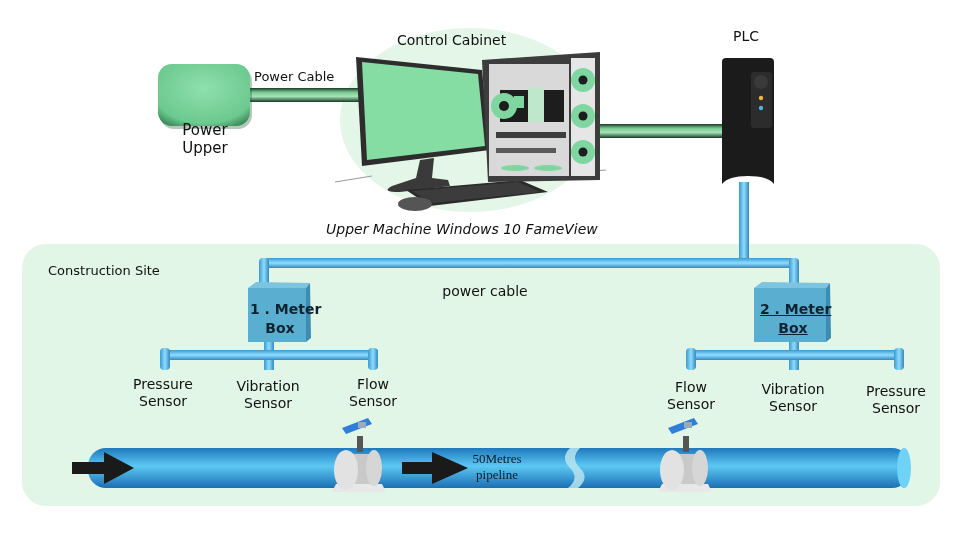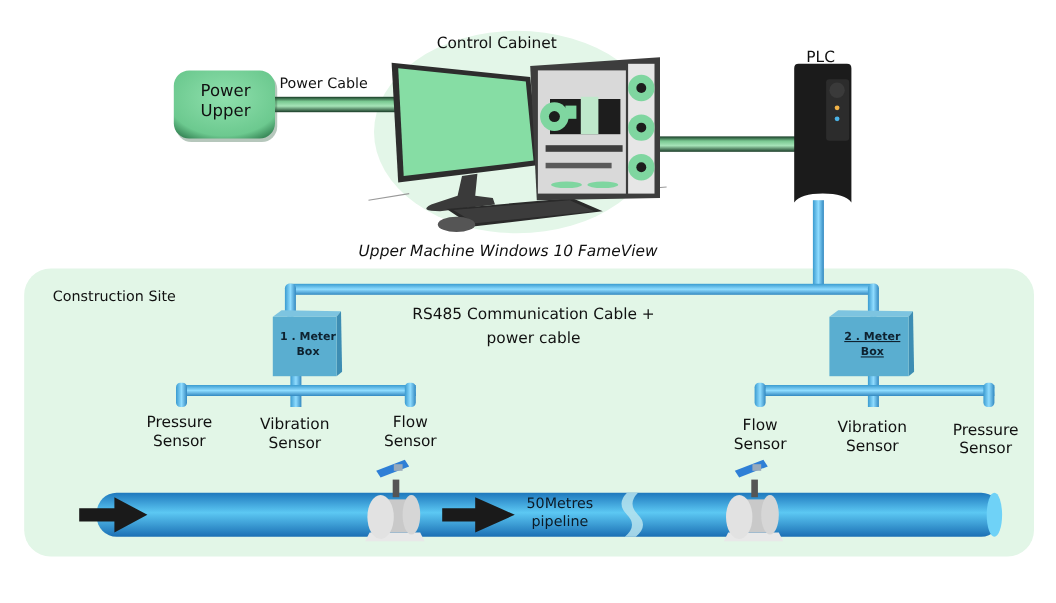--- a/index.html
+++ b/index.html
@@ -1,24 +1,24 @@
 <!DOCTYPE html>
 <html><head>
 <meta charset="utf-8">
 <style>
   html, body { margin:0; padding:0; background:#ffffff; }
   body { width:960px; height:548px; position:relative; overflow:hidden;
          font-family:"DejaVu Sans", sans-serif; color:#111; }
   svg#diagram { position:absolute; left:0; top:0; }
   .lbl { position:absolute; font-family:"DejaVu Sans", sans-serif; color:#111;
          text-align:center; line-height:1.2; white-space:nowrap; }
-  .lbl15 { font-size:15px; }
+  .lbl15 { font-size:15px;margin-top:48px; }
   .lbl14 { font-size:14px; }
   .lbl13 { font-size:13px; }
-  .box-text { font-size:10px; font-weight:bold; color:#0e2230; line-height:1.35; }
+  .box-text { font-size:14px; font-weight:bold; color:#0e2230; line-height:1.35; }
 </style>
 </head>
 <body>
 
 <svg id="diagram" width="960" height="548" viewBox="0 0 960 548">
   <defs>
     <linearGradient id="pipeGrad" x1="0" y1="0" x2="0" y2="1">
       <stop offset="0" stop-color="#1f78bd"></stop>
       <stop offset="0.45" stop-color="#5cc8f3"></stop>
       <stop offset="1" stop-color="#1b6fb4"></stop>
@@ -164,25 +164,24 @@
   </g>
 </svg>
 
 <div class="lbl lbl15" style="left:165px; top:73px; width:80px; font-size:15px;">
   <div>Power</div>
   <div>Upper</div>
 </div>
 <div class="lbl lbl13" style="left:254px; top:69px;">Power Cable</div>
 <div class="lbl lbl14" style="left:397px; top:32px;">Control Cabinet</div>
 <div class="lbl lbl14" style="left:326px; top:221px;font-style:italic;">Upper Machine Windows 10 FameView</div>
-<div class="lbl lbl14" style="left:733px; top:44px;">PLC</div>
+<div class="lbl lbl14" style="left:733px; top:28px;">PLC</div>
 <div class="lbl lbl13" style="left:48px; top:263px;">Construction Site</div>
 
 <div class="lbl lbl14" style="left:360px; top:278px; width:250px;">
-  <div>RS485 Communication Cable  +</div>
   <div style="margin-top:5px;">power cable</div>
 </div>
 
 <div class="lbl box-text" style="left:250px; top:300px; width:60px;">
   <div>1 . Meter</div>
   <div>Box</div>
 </div>
 <div class="lbl box-text" style="left:760px; top:300px; width:66px;text-decoration:underline;">
   <div>2 . Meter</div>
   <div>Box</div>
@@ -207,16 +206,16 @@
 </div>
 <div class="lbl lbl14" style="left:750px; top:381px; width:86px;">
   <div>Vibration</div>
   <div>Sensor</div>
 </div>
 <div class="lbl lbl14" style="left:856px; top:383px; width:80px;">
   <div>Pressure</div>
   <div>Sensor</div>
 </div>
 
-<div class="lbl lbl13" style="left:468px; top:451px; width:82px; color:#0c1a26;">
+<div class="lbl lbl13" style="left:456px; top:451px; width:82px; color:#0c1a26;font-family:Liberation Serif, serif;">
   <div>50Metres</div>
   <div>pipeline</div>
 </div>
 
 </body></html>

